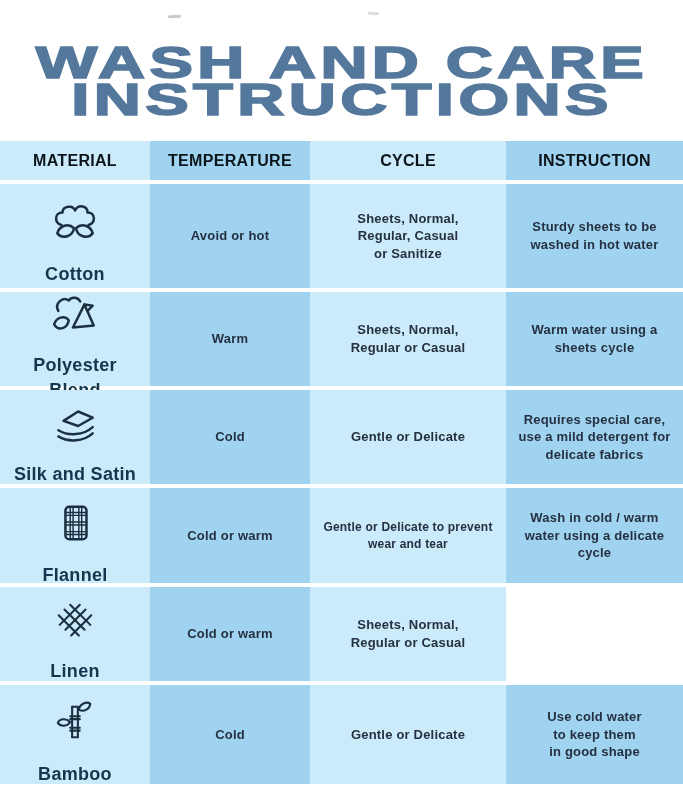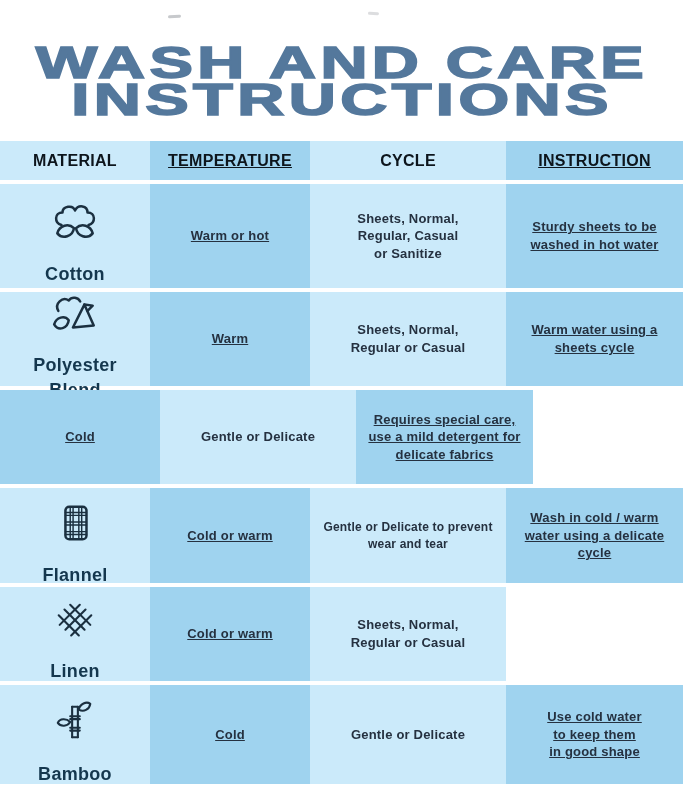--- a/index.html
+++ b/index.html
@@ -30,21 +30,21 @@
   .cell{
     box-sizing:border-box;display:flex;flex-direction:column;
     align-items:center;justify-content:center;text-align:center;
     white-space:pre-line;
     font-size:13px;font-weight:bold;letter-spacing:.2px;line-height:1.35;
     color:var(--cell-text,#253140);
     padding:2px 9px;
   }
   .c1{width:150px;} .c2{width:160px;} .c3{width:196px;} .c4{width:177px;}
   .light{background:var(--column-light,#cbeafa);}
-  .dark{background:var(--column-dark,#9fd3ef);text-decoration:underline;}
+  .dark{background:var(--column-dark,#9fd3ef);}
   .header-row .cell{
     height:39px;font-size:16px;letter-spacing:.3px;
     color:var(--header-text,#0d151c);
   }
   .r0{height:104px;} .r1{height:94px;} .r2{height:94px;}
   .r3{height:95px;} .r4{height:94px;} .r5{height:99px;}
   .small{font-size:12px;}
 
   .material-cell .label{
     font-size:18px;letter-spacing:.3px;
@@ -80,21 +80,21 @@
       <div class="cell c1 light material-cell">
         <span class="icon">
           <svg width="50" height="42" viewBox="0 0 48 40" stroke-width="2.4">
             <path d="M11 21 C4 19 4 9 12 9 C12 3 22 1 24 7 C27 1 36 2 36 9 C44 9 44 19 37 21"></path>
             <path d="M23 24 C22 32 12 35 7 29 C9 21 18 19 23 24 Z"></path>
             <path d="M25 24 C26 32 36 35 41 29 C39 21 30 19 25 24 Z"></path>
           </svg>
         </span>
         <div class="label">Cotton</div>
       </div>
-      <div class="cell c2 dark">Warm or hot</div>
+      <div class="cell c2 dark">Avoid or hot</div>
       <div class="cell c3 light">Sheets, Normal,
 Regular, Casual
 or Sanitize</div>
       <div class="cell c4 dark">Sturdy sheets to be
 washed in hot water</div>
     </div>
 
     <div class="trow r1">
       <div class="cell c1 light material-cell">
         <span class="icon">
@@ -109,20 +109,30 @@
 Blend</div>
       </div>
       <div class="cell c2 dark">Warm</div>
       <div class="cell c3 light">Sheets, Normal,
 Regular or Casual</div>
       <div class="cell c4 dark">Warm water using a
 sheets cycle</div>
     </div>
 
     <div class="trow r2">
+      <div class="cell c1 light material-cell">
+        <span class="icon">
+          <svg width="52" height="40" viewBox="0 0 50 38" stroke-width="2.4">
+            <path d="M14 15 L28 6 L42 12 L28 20 Z"></path>
+            <path d="M9 24 C19 30 33 29 42 21"></path>
+            <path d="M9 30 C19 36 33 35 42 27"></path>
+          </svg>
+        </span>
+        <div class="label">Silk and Satin</div>
+      </div>
       <div class="cell c2 dark">Cold</div>
       <div class="cell c3 light">Gentle or Delicate</div>
       <div class="cell c4 dark">Requires special care,
 use a mild detergent for
 delicate fabrics</div>
     </div>
 
     <div class="trow r3">
       <div class="cell c1 light material-cell">
         <span class="icon">

